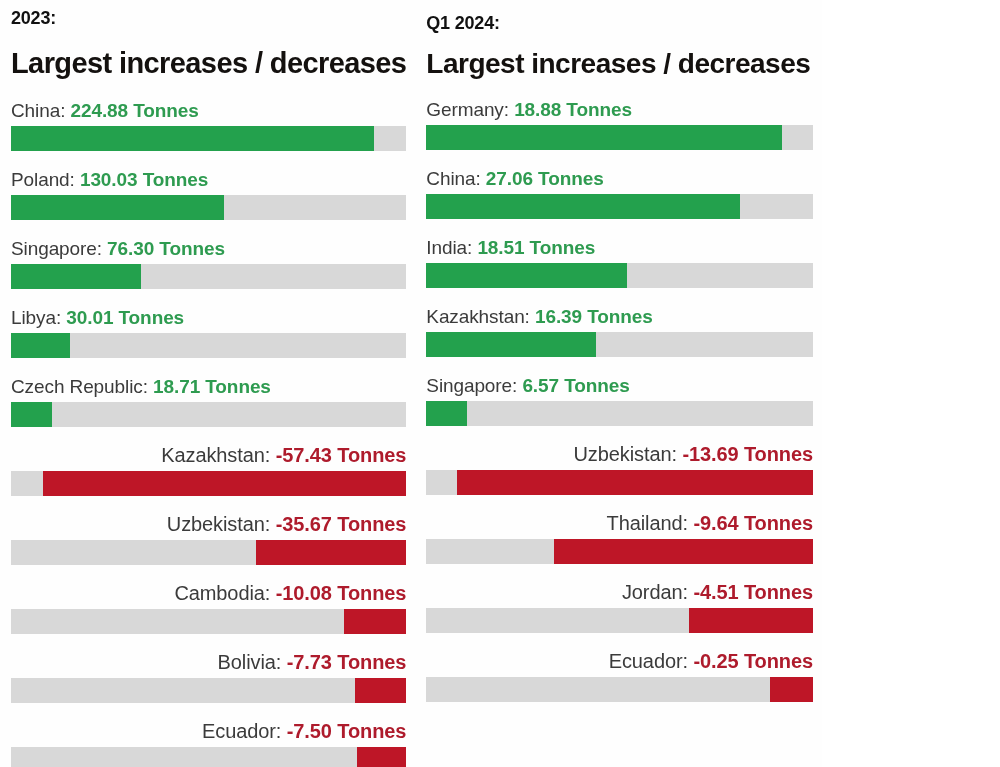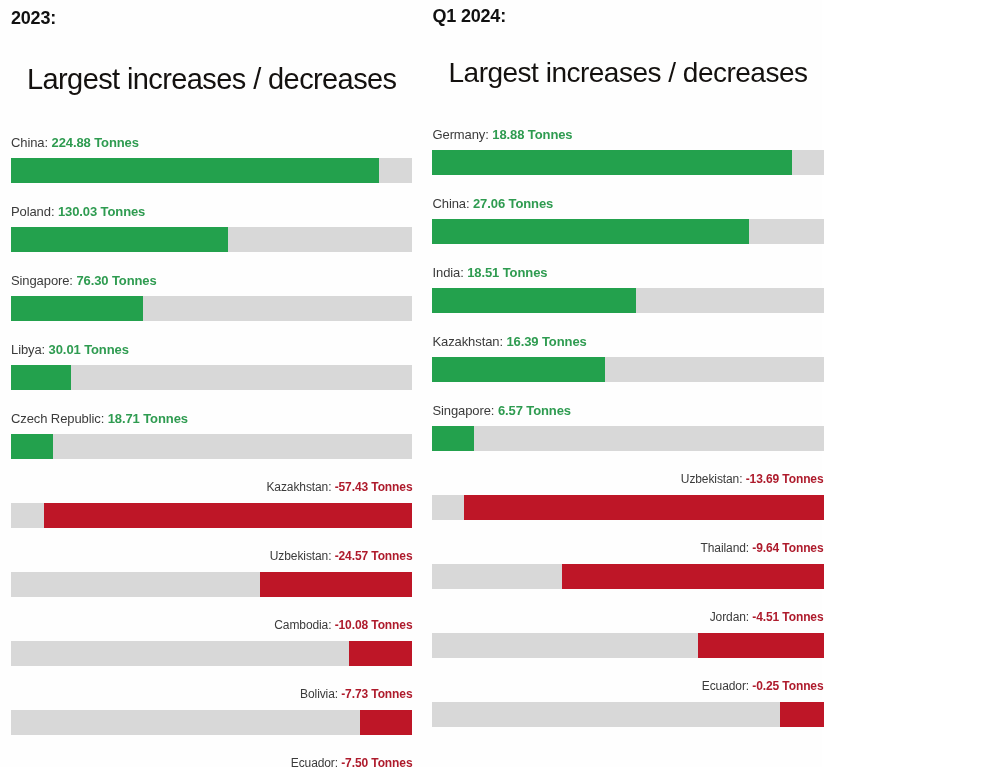--- a/index.html
+++ b/index.html
@@ -32,28 +32,28 @@
 
   .period-label {
     font-size: 18px;
     font-weight: bold;
     color: #111111;
     letter-spacing: -0.2px;
     margin: 0;
     padding-top: 7px;
     line-height: 22px;
   }
-  .panel-right .period-label { padding-top: 5px; }
+  .panel-right .period-label { padding-top: 12px; }
 
   .panel-title {
     font-size: 29px;
-    font-weight: normal;
+    font-weight: bold;
     color: #14110f;
     letter-spacing: -0.6px;
-    margin: 16px;
+    margin: 0;
     line-height: 34px;
     padding-top: 17px;
     white-space: nowrap;
   }
   .panel-right .panel-title {
     font-size: 28px;
     padding-top: 13px;
     letter-spacing: -0.5px;
   }
 
@@ -65,30 +65,30 @@
   .panel-left .rows  { padding-top: 21px; }
   .panel-right .rows { padding-top: 19px; }
 
   .bar-row {
     margin: 0;
     padding: 0 0 19px 0;
   }
   .panel-right .bar-row { padding-bottom: 19px; }
 
   .bar-label {
-    font-size: 13px;
+    font-size: 19px;
     line-height: 19px;
     color: #3b3b3b;
     white-space: nowrap;
     padding-bottom: 6px;
     letter-spacing: -0.1px;
   }
   .bar-row.neg .bar-label {
     text-align: right;
-    font-size: 12px;
+    font-size: 20px;
   }
   .bar-value {
     font-weight: bold;
   }
   .bar-row.pos .bar-value { color: #2e9b50; }
   .bar-row.neg .bar-value { color: #ae1b2c; }
 
   .bar-track {
     position: relative;
     width: 100%;
@@ -149,21 +149,21 @@
             <div class="bar-fill" style="width: 10.4%;"></div>
           </div>
         </li>
         <li class="bar-row neg">
           <div class="bar-label"><span class="bar-name">Kazakhstan:</span> <span class="bar-value">-57.43 Tonnes</span></div>
           <div class="bar-track">
             <div class="bar-fill" style="width: 91.9%;"></div>
           </div>
         </li>
         <li class="bar-row neg">
-          <div class="bar-label"><span class="bar-name">Uzbekistan:</span> <span class="bar-value">-24.57 Tonnes</span></div>
+          <div class="bar-label"><span class="bar-name">Uzbekistan:</span> <span class="bar-value">-35.67 Tonnes</span></div>
           <div class="bar-track">
             <div class="bar-fill" style="width: 38.1%;"></div>
           </div>
         </li>
         <li class="bar-row neg">
           <div class="bar-label"><span class="bar-name">Cambodia:</span> <span class="bar-value">-10.08 Tonnes</span></div>
           <div class="bar-track">
             <div class="bar-fill" style="width: 15.7%;"></div>
           </div>
         </li>

